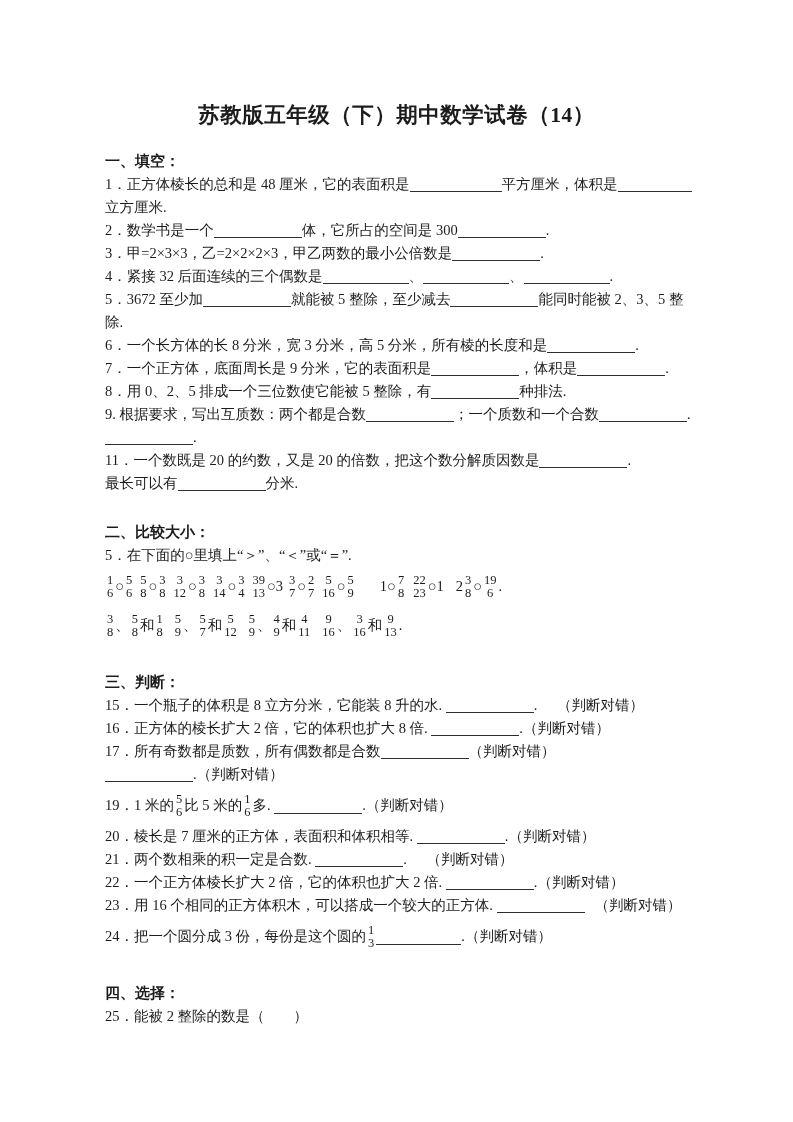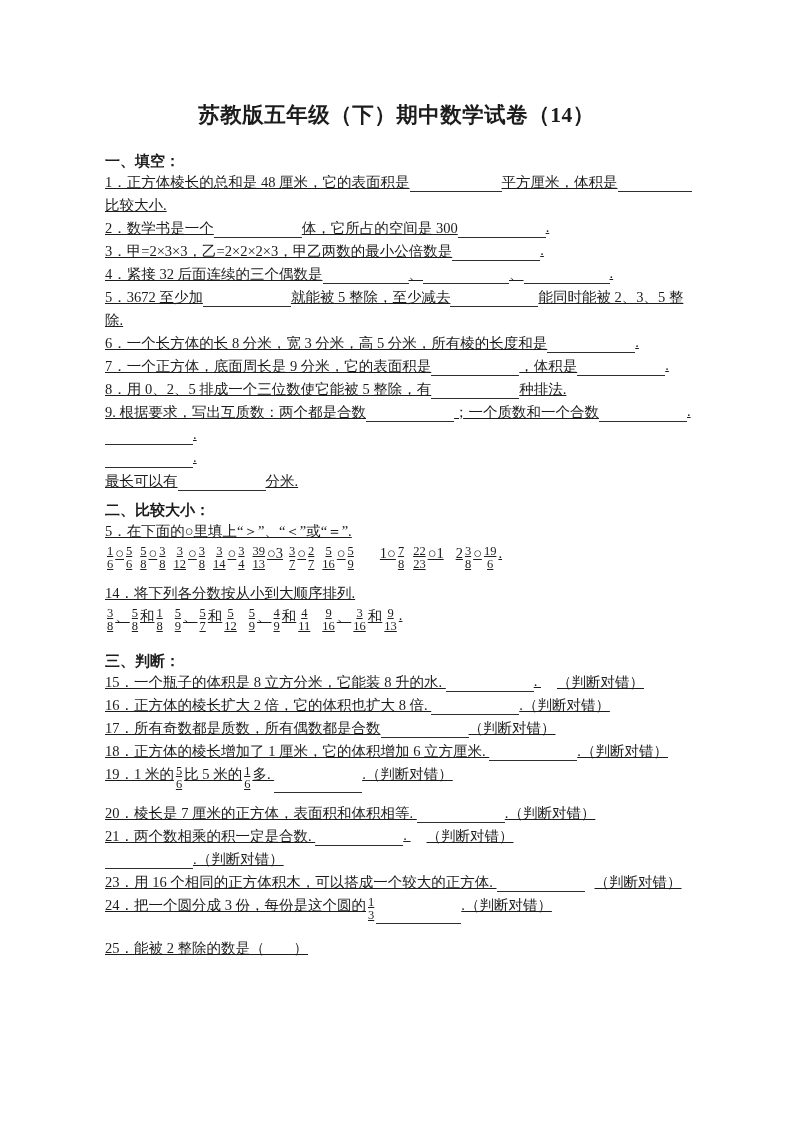--- a/index.html
+++ b/index.html
@@ -19,35 +19,35 @@
     font-size:21.5px;
     font-weight:bold;
     letter-spacing:0.5px;
   }
   .content{
     position:absolute;
     left:105px;top:150px;
     width:576px;
   }
   .section{margin:0;}
-  .section + .section{margin-top:4px;}
+  .section + .section{margin-top:26px;}
   .heading{
     font-size:15px;
     font-weight:bold;
     height:23px;
     display:flex;
     align-items:center;
     white-space:pre;
   }
   .line{
     display:flex;
+    align-items:center;
     height:23px;
     font-size:14.5px;
     white-space:pre;
-    text-decoration:underline;
   }
   .line.tall{height:39px;}
   .seg-text{flex:none;}
   .seg-gap{flex:none;display:inline-block;}
   .seg-blank{
     flex:none;
     display:inline-block;
     height:0;
     border-bottom:1.2px solid #2e2e2e;
     align-self:flex-end;
@@ -67,50 +67,50 @@
 </style>
 </head>
 <body style="background: rgb(255, 255, 255); color: rgb(28, 28, 28);">
 
 <h1 class="paper-title">苏教版五年级（下）期中数学试卷（14）</h1>
 
 <div class="content" id="content">
     <div class="section">
       <div class="heading">一、填空：</div>
       <div class="line"><span class="seg-text">1．正方体棱长的总和是 48 厘米，它的表面积是</span><span class="seg-blank" style="width: 92px; border-bottom-color: rgb(46, 46, 46);"></span><span class="seg-text">平方厘米，体积是</span><span class="seg-blank" style="width: 74px; border-bottom-color: rgb(46, 46, 46);"></span></div>
-      <div class="line"><span class="seg-text">比较大小.</span></div>
+      <div class="line"><span class="seg-text">立方厘米.</span></div>
       <div class="line"><span class="seg-text">2．数学书是一个</span><span class="seg-blank" style="width: 88px; border-bottom-color: rgb(46, 46, 46);"></span><span class="seg-text">体，它所占的空间是 300</span><span class="seg-blank" style="width: 88px; border-bottom-color: rgb(46, 46, 46);"></span><span class="seg-text">.</span></div>
       <div class="line"><span class="seg-text">3．甲=2×3×3，乙=2×2×2×3，甲乙两数的最小公倍数是</span><span class="seg-blank" style="width: 88px; border-bottom-color: rgb(46, 46, 46);"></span><span class="seg-text">.</span></div>
       <div class="line"><span class="seg-text">4．紧接 32 后面连续的三个偶数是</span><span class="seg-blank" style="width: 86px; border-bottom-color: rgb(46, 46, 46);"></span><span class="seg-text">、</span><span class="seg-blank" style="width: 86px; border-bottom-color: rgb(46, 46, 46);"></span><span class="seg-text">、</span><span class="seg-blank" style="width: 86px; border-bottom-color: rgb(46, 46, 46);"></span><span class="seg-text">.</span></div>
       <div class="line"><span class="seg-text">5．3672 至少加</span><span class="seg-blank" style="width: 88px; border-bottom-color: rgb(46, 46, 46);"></span><span class="seg-text">就能被 5 整除，至少减去</span><span class="seg-blank" style="width: 88px; border-bottom-color: rgb(46, 46, 46);"></span><span class="seg-text">能同时能被 2、3、5 整</span></div>
       <div class="line"><span class="seg-text">除.</span></div>
       <div class="line"><span class="seg-text">6．一个长方体的长 8 分米，宽 3 分米，高 5 分米，所有棱的长度和是</span><span class="seg-blank" style="width: 88px; border-bottom-color: rgb(46, 46, 46);"></span><span class="seg-text">.</span></div>
       <div class="line"><span class="seg-text">7．一个正方体，底面周长是 9 分米，它的表面积是</span><span class="seg-blank" style="width: 88px; border-bottom-color: rgb(46, 46, 46);"></span><span class="seg-text">，体积是</span><span class="seg-blank" style="width: 88px; border-bottom-color: rgb(46, 46, 46);"></span><span class="seg-text">.</span></div>
       <div class="line"><span class="seg-text">8．用 0、2、5 排成一个三位数使它能被 5 整除，有</span><span class="seg-blank" style="width: 88px; border-bottom-color: rgb(46, 46, 46);"></span><span class="seg-text">种排法.</span></div>
       <div class="line"><span class="seg-text">9. 根据要求，写出互质数：两个都是合数</span><span class="seg-blank" style="width: 88px; border-bottom-color: rgb(46, 46, 46);"></span><span class="seg-text">；一个质数和一个合数</span><span class="seg-blank" style="width: 88px; border-bottom-color: rgb(46, 46, 46);"></span><span class="seg-text">.</span></div>
       <div class="line"><span class="seg-blank" style="width: 88px; border-bottom-color: rgb(46, 46, 46);"></span><span class="seg-text">.</span></div>
-      <div class="line"><span class="seg-blank" style="width: 88px; border-bottom-color: rgb(46, 46, 46);"></span><span class="seg-text">.</span></div>
+      <div class="line"><span class="seg-text">11．一个数既是 20 的约数，又是 20 的倍数，把这个数分解质因数是</span><span class="seg-blank" style="width: 88px; border-bottom-color: rgb(46, 46, 46);"></span><span class="seg-text">.</span></div>
       <div class="line"><span class="seg-text">最长可以有</span><span class="seg-blank" style="width: 88px; border-bottom-color: rgb(46, 46, 46);"></span><span class="seg-text">分米.</span></div>
     </div>
     <div class="section">
       <div class="heading">二、比较大小：</div>
       <div class="line"><span class="seg-text">5．在下面的○里填上“＞”、“＜”或“＝”.</span></div>
       <div class="line tall"><span class="seg-frac"><span class="num">1</span><span class="den">6</span></span><span class="seg-text">○</span><span class="seg-frac"><span class="num">5</span><span class="den">6</span></span><span class="seg-gap" style="width: 4px;"></span><span class="seg-frac"><span class="num">5</span><span class="den">8</span></span><span class="seg-text">○</span><span class="seg-frac"><span class="num">3</span><span class="den">8</span></span><span class="seg-gap" style="width: 4px;"></span><span class="seg-frac"><span class="num">3</span><span class="den">12</span></span><span class="seg-text">○</span><span class="seg-frac"><span class="num">3</span><span class="den">8</span></span><span class="seg-gap" style="width: 4px;"></span><span class="seg-frac"><span class="num">3</span><span class="den">14</span></span><span class="seg-text">○</span><span class="seg-frac"><span class="num">3</span><span class="den">4</span></span><span class="seg-gap" style="width: 4px;"></span><span class="seg-frac"><span class="num">39</span><span class="den">13</span></span><span class="seg-text">○3</span><span class="seg-gap" style="width: 4px;"></span><span class="seg-frac"><span class="num">3</span><span class="den">7</span></span><span class="seg-text">○</span><span class="seg-frac"><span class="num">2</span><span class="den">7</span></span><span class="seg-gap" style="width: 4px;"></span><span class="seg-frac"><span class="num">5</span><span class="den">16</span></span><span class="seg-text">○</span><span class="seg-frac"><span class="num">5</span><span class="den">9</span></span><span class="seg-gap" style="width: 24px;"></span><span class="seg-text">1○</span><span class="seg-frac"><span class="num">7</span><span class="den">8</span></span><span class="seg-gap" style="width: 5px;"></span><span class="seg-frac"><span class="num">22</span><span class="den">23</span></span><span class="seg-text">○1</span><span class="seg-gap" style="width: 12px;"></span><span class="seg-text">2</span><span class="seg-frac"><span class="num">3</span><span class="den">8</span></span><span class="seg-text">○</span><span class="seg-frac"><span class="num">19</span><span class="den">6</span></span><span class="seg-text">.</span></div>
-      <div class="line"><span class="seg-text">14．将下列各分数按从小到大顺序排列.</span></div>
       <div class="line tall"><span class="seg-frac"><span class="num">3</span><span class="den">8</span></span><span class="seg-text">、</span><span class="seg-frac"><span class="num">5</span><span class="den">8</span></span><span class="seg-text">和</span><span class="seg-frac"><span class="num">1</span><span class="den">8</span></span><span class="seg-gap" style="width: 8px;"></span><span class="seg-frac"><span class="num">5</span><span class="den">9</span></span><span class="seg-text">、</span><span class="seg-frac"><span class="num">5</span><span class="den">7</span></span><span class="seg-text">和</span><span class="seg-frac"><span class="num">5</span><span class="den">12</span></span><span class="seg-gap" style="width: 8px;"></span><span class="seg-frac"><span class="num">5</span><span class="den">9</span></span><span class="seg-text">、</span><span class="seg-frac"><span class="num">4</span><span class="den">9</span></span><span class="seg-text">和</span><span class="seg-frac"><span class="num">4</span><span class="den">11</span></span><span class="seg-gap" style="width: 8px;"></span><span class="seg-frac"><span class="num">9</span><span class="den">16</span></span><span class="seg-text">、</span><span class="seg-frac"><span class="num">3</span><span class="den">16</span></span><span class="seg-text">和</span><span class="seg-frac"><span class="num">9</span><span class="den">13</span></span><span class="seg-text">.</span></div>
     </div>
     <div class="section">
       <div class="heading">三、判断：</div>
       <div class="line"><span class="seg-text">15．一个瓶子的体积是 8 立方分米，它能装 8 升的水. </span><span class="seg-blank" style="width: 88px; border-bottom-color: rgb(46, 46, 46);"></span><span class="seg-text">. </span><span class="seg-gap" style="width: 16px;"></span><span class="seg-text">（判断对错）</span></div>
       <div class="line"><span class="seg-text">16．正方体的棱长扩大 2 倍，它的体积也扩大 8 倍. </span><span class="seg-blank" style="width: 88px; border-bottom-color: rgb(46, 46, 46);"></span><span class="seg-text">.（判断对错）</span></div>
       <div class="line"><span class="seg-text">17．所有奇数都是质数，所有偶数都是合数</span><span class="seg-blank" style="width: 88px; border-bottom-color: rgb(46, 46, 46);"></span><span class="seg-text">（判断对错）</span></div>
-      <div class="line"><span class="seg-text">18．正方体的棱长增加了 1 厘米，它的体积增加 6 立方厘米. </span><span class="seg-blank" style="width: 88px; border-bottom-color: rgb(46, 46, 46);"></span><span class="seg-text">.（判断对错）</span></div>
+      <div class="line"><span class="seg-blank" style="width: 88px; border-bottom-color: rgb(46, 46, 46);"></span><span class="seg-text">.（判断对错）</span></div>
       <div class="line tall"><span class="seg-text">19．1 米的</span><span class="seg-frac"><span class="num">5</span><span class="den">6</span></span><span class="seg-text">比 5 米的</span><span class="seg-frac"><span class="num">1</span><span class="den">6</span></span><span class="seg-text">多. </span><span class="seg-blank" style="width: 88px; border-bottom-color: rgb(46, 46, 46);"></span><span class="seg-text">.（判断对错）</span></div>
       <div class="line"><span class="seg-text">20．棱长是 7 厘米的正方体，表面积和体积相等. </span><span class="seg-blank" style="width: 88px; border-bottom-color: rgb(46, 46, 46);"></span><span class="seg-text">.（判断对错）</span></div>
       <div class="line"><span class="seg-text">21．两个数相乘的积一定是合数. </span><span class="seg-blank" style="width: 88px; border-bottom-color: rgb(46, 46, 46);"></span><span class="seg-text">. </span><span class="seg-gap" style="width: 16px;"></span><span class="seg-text">（判断对错）</span></div>
-      <div class="line"><span class="seg-blank" style="width: 88px; border-bottom-color: rgb(46, 46, 46);"></span><span class="seg-text">.（判断对错）</span></div>
+      <div class="line"><span class="seg-text">22．一个正方体棱长扩大 2 倍，它的体积也扩大 2 倍. </span><span class="seg-blank" style="width: 88px; border-bottom-color: rgb(46, 46, 46);"></span><span class="seg-text">.（判断对错）</span></div>
       <div class="line"><span class="seg-text">23．用 16 个相同的正方体积木，可以搭成一个较大的正方体. </span><span class="seg-blank" style="width: 88px; border-bottom-color: rgb(46, 46, 46);"></span><span class="seg-gap" style="width: 10px;"></span><span class="seg-text">（判断对错）</span></div>
       <div class="line tall"><span class="seg-text">24．把一个圆分成 3 份，每份是这个圆的</span><span class="seg-frac"><span class="num">1</span><span class="den">3</span></span><span class="seg-blank" style="width: 85px; border-bottom-color: rgb(46, 46, 46);"></span><span class="seg-text">.（判断对错）</span></div>
     </div>
     <div class="section">
+      <div class="heading">四、选择：</div>
       <div class="line"><span class="seg-text">25．能被 2 整除的数是（　　）</span></div>
     </div>
   </div>
 
 </body></html>

